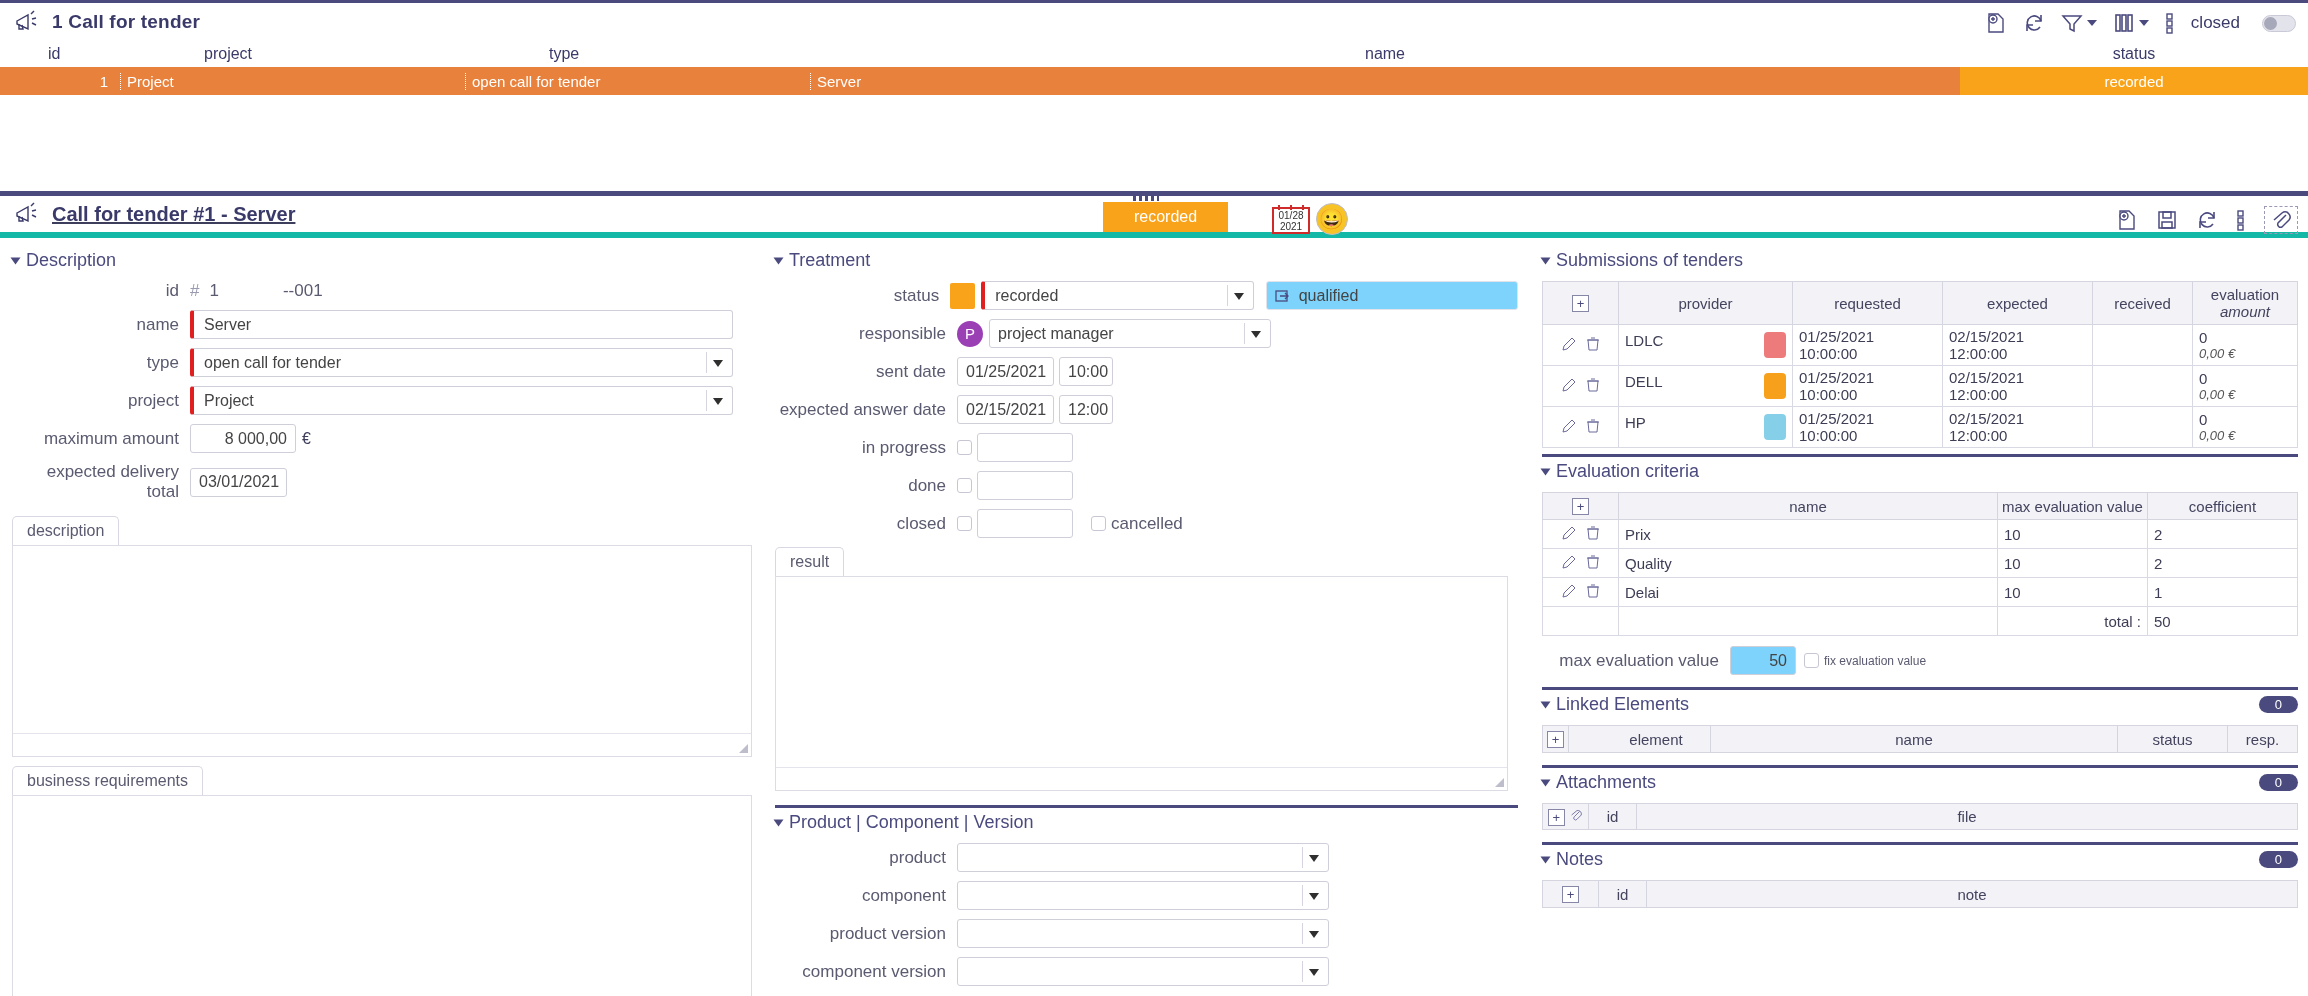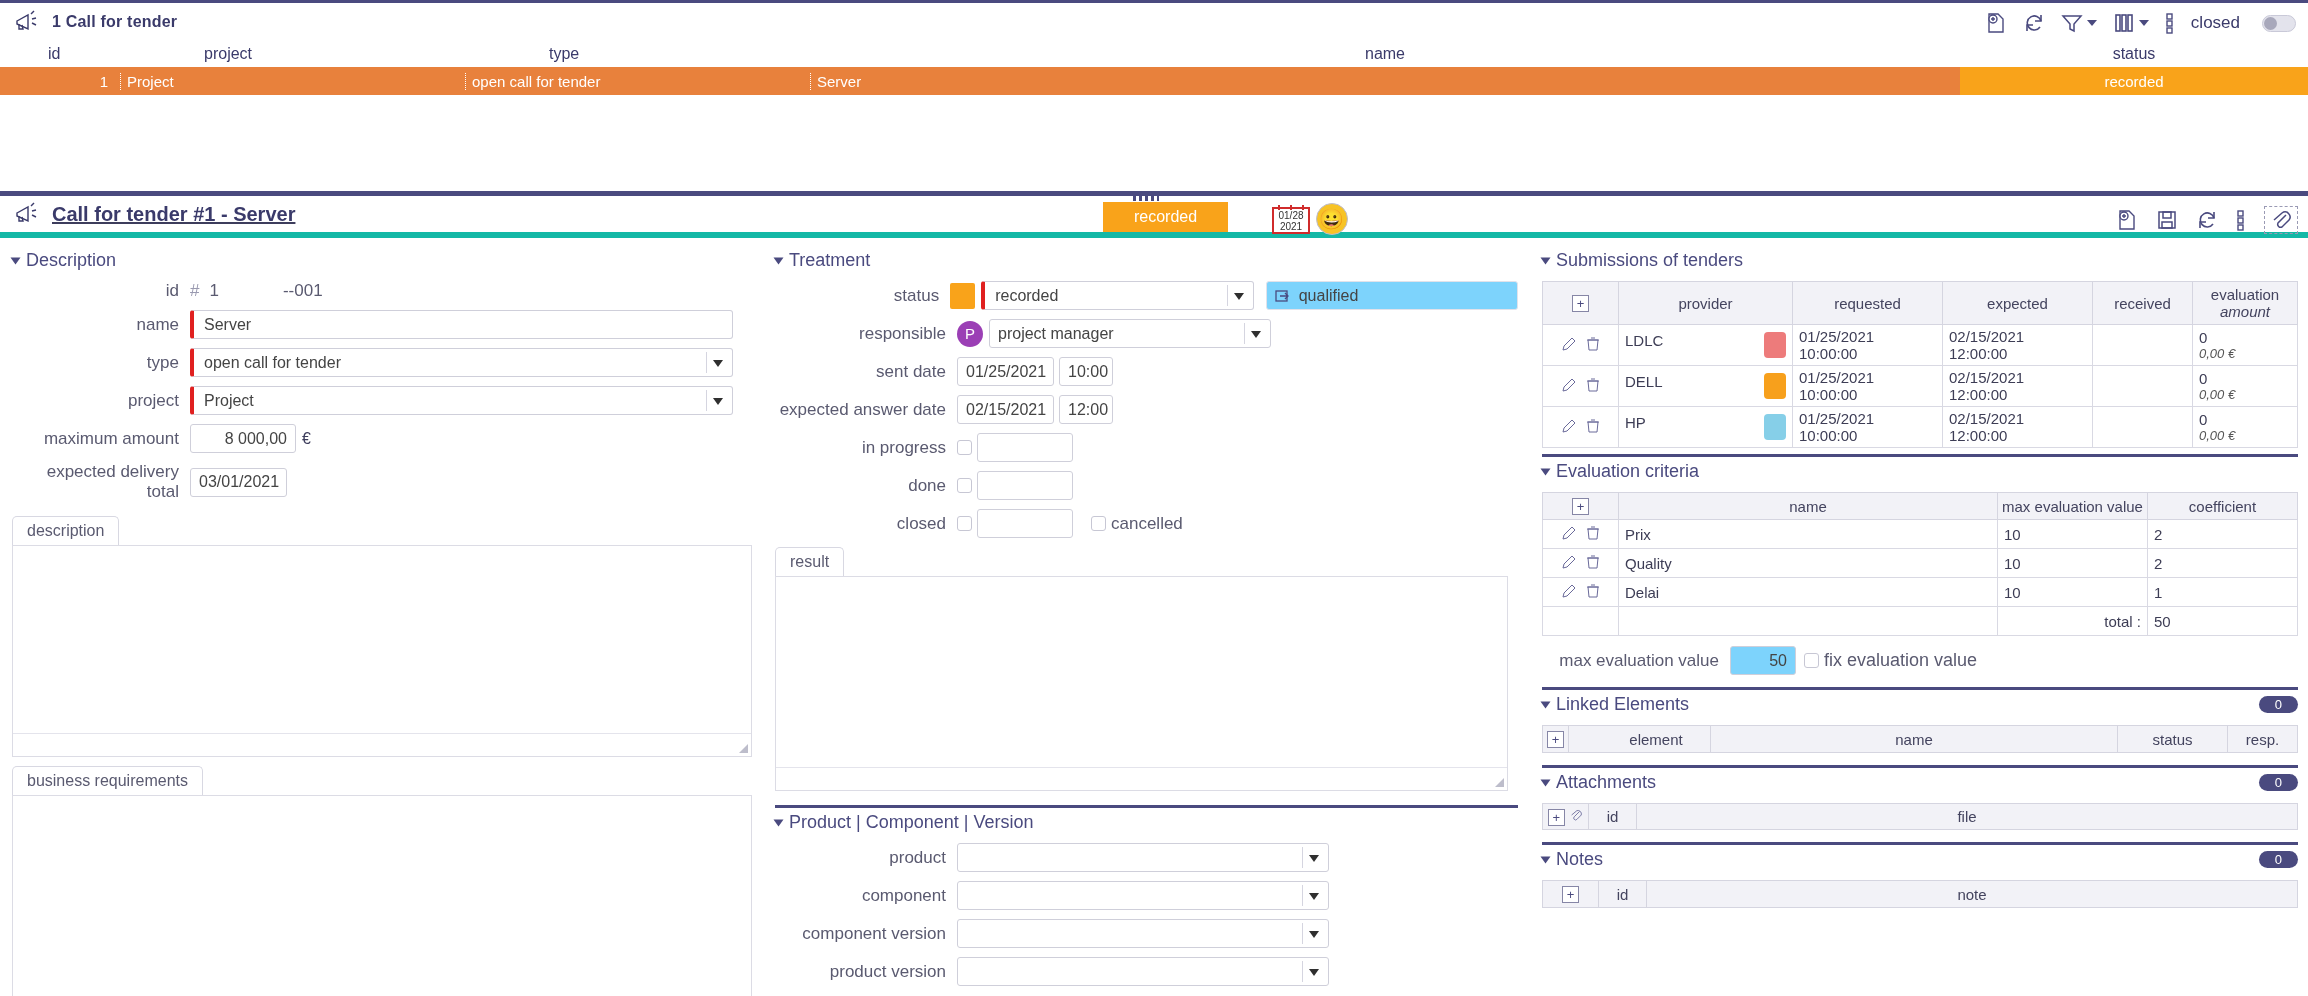--- a/index.html
+++ b/index.html
@@ -10,21 +10,21 @@
     font-size:17px;
     color:#3d3d5c;
     background:#ffffff;
     overflow:hidden;
   }
   .app { position:relative; width:2308px; height:996px; }
 
   
   .topbar { position:relative; height:40px; border-top:3px solid #4a4a7f; display:flex; align-items:center; }
   .megaphone { margin-left:14px; margin-right:12px; display:flex; align-items:center; }
-  .list-title { font-size:16px; font-weight:bold; color:#3a3a6a; letter-spacing:.2px; }
+  .list-title { font-size:19px; font-weight:bold; color:#3a3a6a; letter-spacing:.2px; }
   .top-tools { position:absolute; right:12px; top:0; height:40px; display:flex; align-items:center; gap:16px; }
   .tool { display:flex; align-items:center; cursor:pointer; }
   .caret-sm { width:0;height:0;border-left:5px solid transparent;border-right:5px solid transparent;border-top:6px solid #4a4a7f; margin-left:4px; }
   .closed-lbl { font-size:17px; color:#3a3a6a; margin-right:6px; }
   .toggle { width:34px;height:17px;border-radius:9px;background:#e3e3ec;border:1px solid #c9c9d8; position:relative; }
   .toggle i { position:absolute; left:1px; top:1px; width:13px;height:13px;border-radius:50%; background:#a8a8bb; display:block;}
 
   
   .grid-head { display:flex; height:27px; align-items:center; font-size:16px; color:#3a3a6a; background:#fff; }
   .grid-row { display:flex; height:28px; align-items:center; color:#fff; font-size:15px; background:#e8813c; }
@@ -402,25 +402,25 @@
 
       <div class="frow">
         <div class="flabel wide">product</div>
         <div class="inp sel" style="width:372px;"></div>
       </div>
       <div class="frow">
         <div class="flabel wide">component</div>
         <div class="inp sel" style="width:372px;"></div>
       </div>
       <div class="frow">
+        <div class="flabel wide">product version</div>
+        <div class="inp sel" style="width:372px;"></div>
+      </div>
+      <div class="frow">
         <div class="flabel wide">component version</div>
-        <div class="inp sel" style="width:372px;"></div>
-      </div>
-      <div class="frow">
-        <div class="flabel wide">product version</div>
         <div class="inp sel" style="width:372px;"></div>
       </div>
     </div>
 
     <div class="col col-right">
 
       <div class="sec-title">
         <i class="tri"></i>
         <span>Submissions of tenders</span>
       </div>
@@ -585,21 +585,21 @@
           <td class="rgt">total :</td>
           <td class="ctr">50</td>
         </tr>
       </tbody>
         </table>
 
       <div class="frow" style="margin-top:10px;">
         <div class="flabel" style="width:188px;">max evaluation value</div>
         <div class="inp num grey" style="width:66px;">50</div>
         <span class="chk" style="margin-left:8px;"></span>
-        <span style="font-size:18px;color:#5a5a70;">fix evaluation value</span>
+        <span style="font-size:12px;color:#5a5a70;">fix evaluation value</span>
       </div>
 
       <div class="sec-rule" style="margin-top:12px;"></div>
       <div class="sec-title">
         <i class="tri"></i>
         <span>Linked Elements</span>
         <span class="count-pill">0</span>
       </div>
       <table class="t">
         <tbody>

